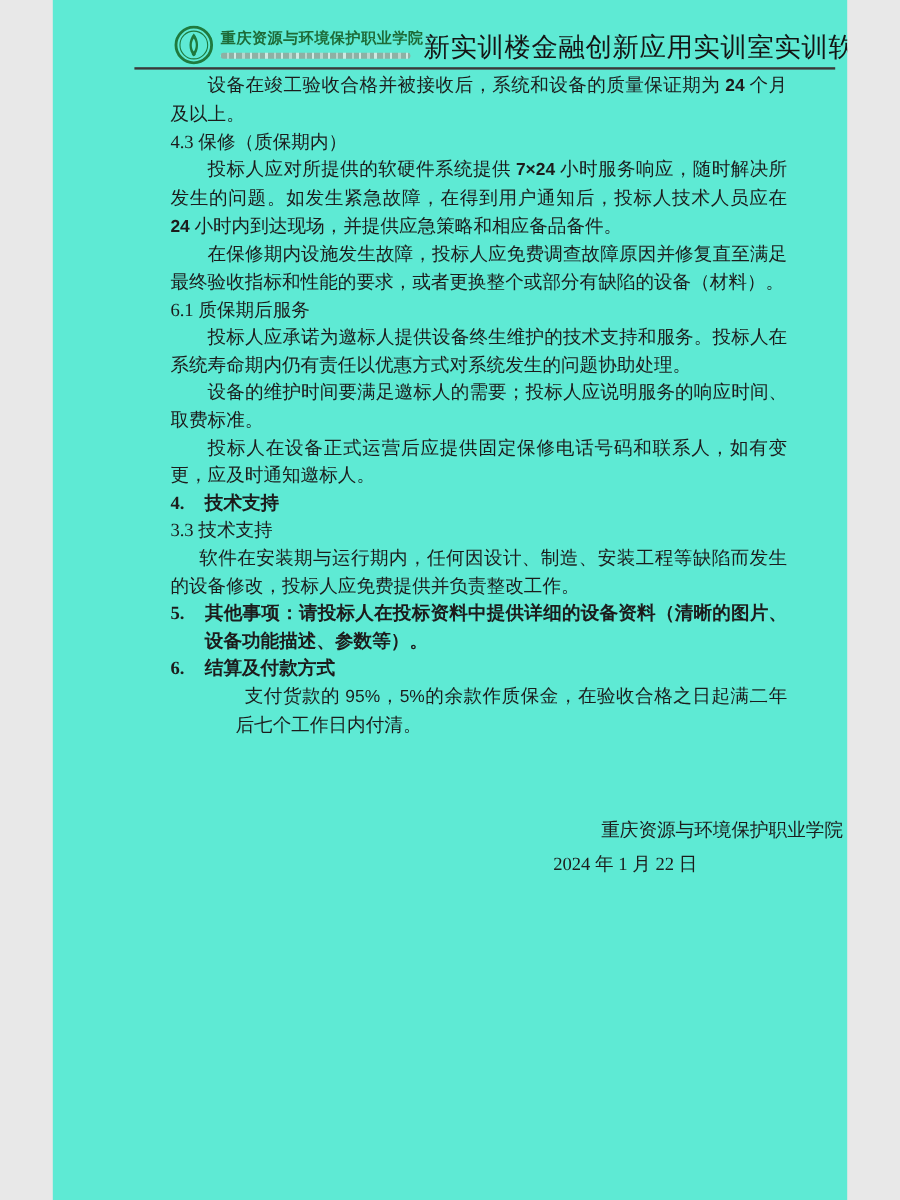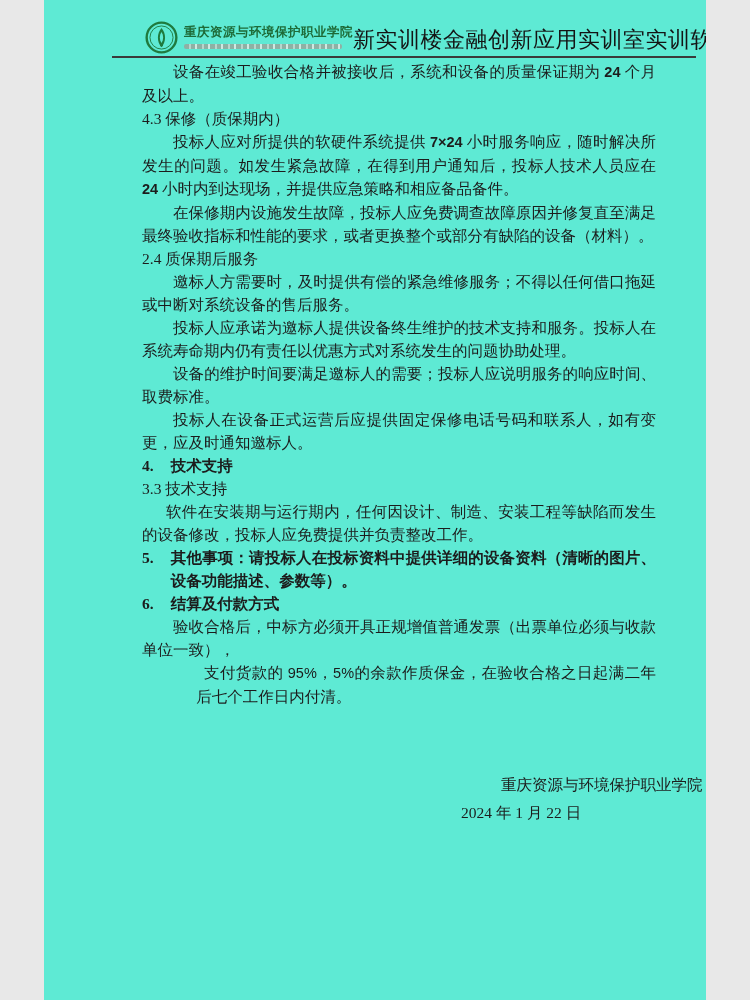--- a/index.html
+++ b/index.html
@@ -114,41 +114,39 @@
   <main class="docbody">
 
     <p class="para indent"><span>设备在竣工验收合格并被接收后，系统和设备的质量保证期为 </span><span class="bnum">24</span><span> 个月及以上。</span></p>
 
     <p class="para">4.3 保修（质保期内）</p>
 
     <p class="para indent"><span>投标人应对所提供的软硬件系统提供 </span><span class="bnum">7×24</span><span> 小时服务响应，随时解决所发生的问题。如发生紧急故障，在得到用户通知后，投标人技术人员应在 </span><span class="bnum">24</span><span> 小时内到达现场，并提供应急策略和相应备品备件。</span></p>
 
     <p class="para indent">在保修期内设施发生故障，投标人应免费调查故障原因并修复直至满足最终验收指标和性能的要求，或者更换整个或部分有缺陷的设备（材料）。</p>
 
-    <p class="para">2.4 质保期后服务</p>
+    <p class="para">6.1 质保期后服务</p>
 
-    <p class="para indent">邀标人方需要时，及时提供有偿的紧急维修服务；不得以任何借口拖延或中断对系统设备的售后服务。</p>
 
     <p class="para indent">投标人应承诺为邀标人提供设备终生维护的技术支持和服务。投标人在系统寿命期内仍有责任以优惠方式对系统发生的问题协助处理。</p>
 
     <p class="para indent">设备的维护时间要满足邀标人的需要；投标人应说明服务的响应时间、取费标准。</p>
 
     <p class="para indent">投标人在设备正式运营后应提供固定保修电话号码和联系人，如有变更，应及时通知邀标人。</p>
 
     <p class="para hang bold"><span class="hnum">4.</span><span>技术支持</span></p>
 
     <p class="para">3.3 技术支持</p>
 
     <p class="para indent-sm">软件在安装期与运行期内，任何因设计、制造、安装工程等缺陷而发生的设备修改，投标人应免费提供并负责整改工作。</p>
 
     <p class="para hang bold"><span class="hnum">5.</span><span>其他事项：请投标人在投标资料中提供详细的设备资料（清晰的图片、设备功能描述、参数等）。</span></p>
 
     <p class="para hang bold"><span class="hnum">6.</span><span>结算及付款方式</span></p>
 
-    <p class="para indent">验收合格后，中标方必须开具正规增值普通发票（出票单位必须与收款单位一致），</p>
 
     <p class="para pay"><span>支付货款的 </span><span class="rnum">95%</span><span>，</span><span class="rnum">5%</span><span>的余款作质保金，在验收合格之日起满二年后七个工作日内付清。</span></p>
 
   </main>
 
   <footer class="footer">
     <p class="sig-org">重庆资源与环境保护职业学院</p>
     <p class="sig-date">2024 年 1 月 22 日</p>
   </footer>
 

